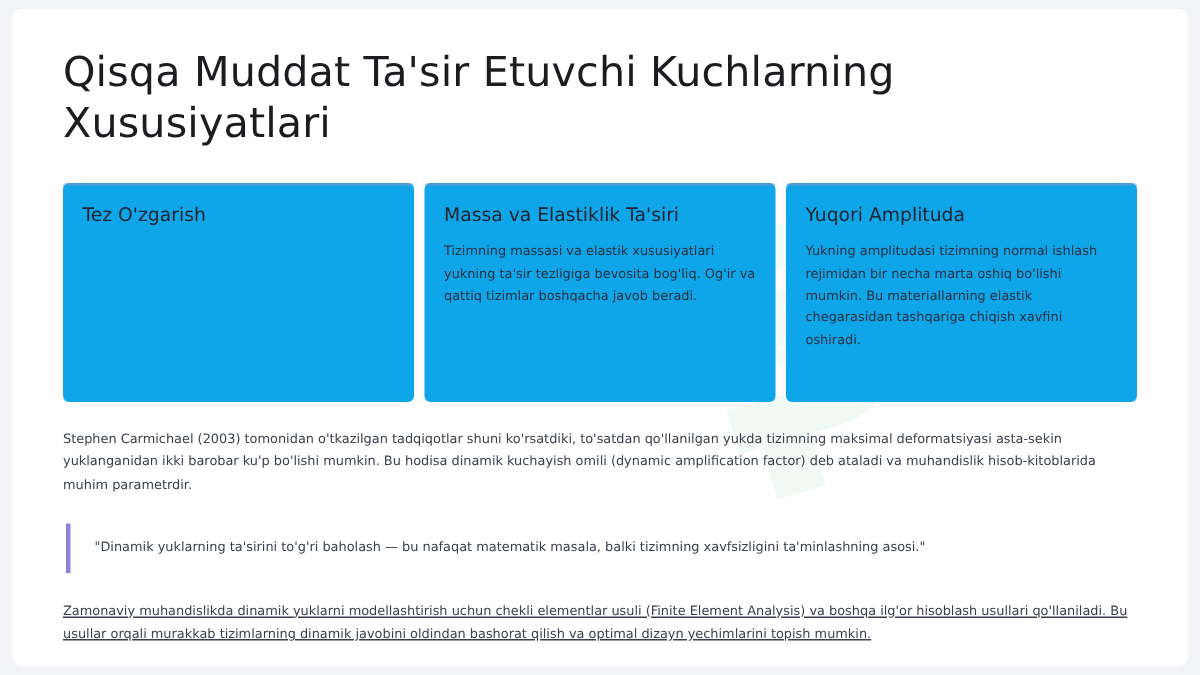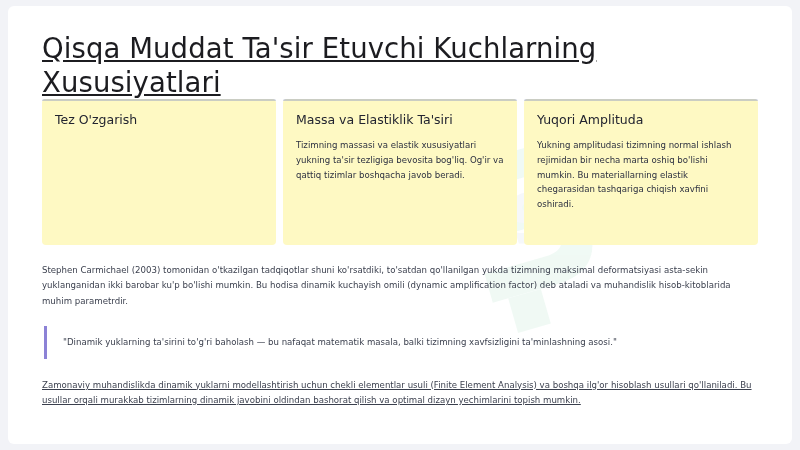--- a/index.html
+++ b/index.html
@@ -63,32 +63,32 @@
     z-index: 1;
     padding: 26px 34px 0 34px;
   }
 
   .page-title {
     font-size: 27.5px;
     font-weight: 400;
     color: #1c1c20;
     letter-spacing: 0.1px;
     line-height: 1.22;
-    text-decoration: underline;
+    margin-bottom: 23px;
   }
 
   .cards {
     display: flex;
     gap: 7px;
     margin-bottom: 18px;
   }
 
   .card {
     flex: 1 1 0;
-    background: #fef9c3;
+    background: #0ea5e9;
     border-radius: 4px;
     padding: 13px 12px 14px 13px;
     min-height: 146px;
     position: relative;
   }
   .card::before {
     content: "";
     position: absolute;
     left: 0; right: 0; top: 0;
     height: 2px;

